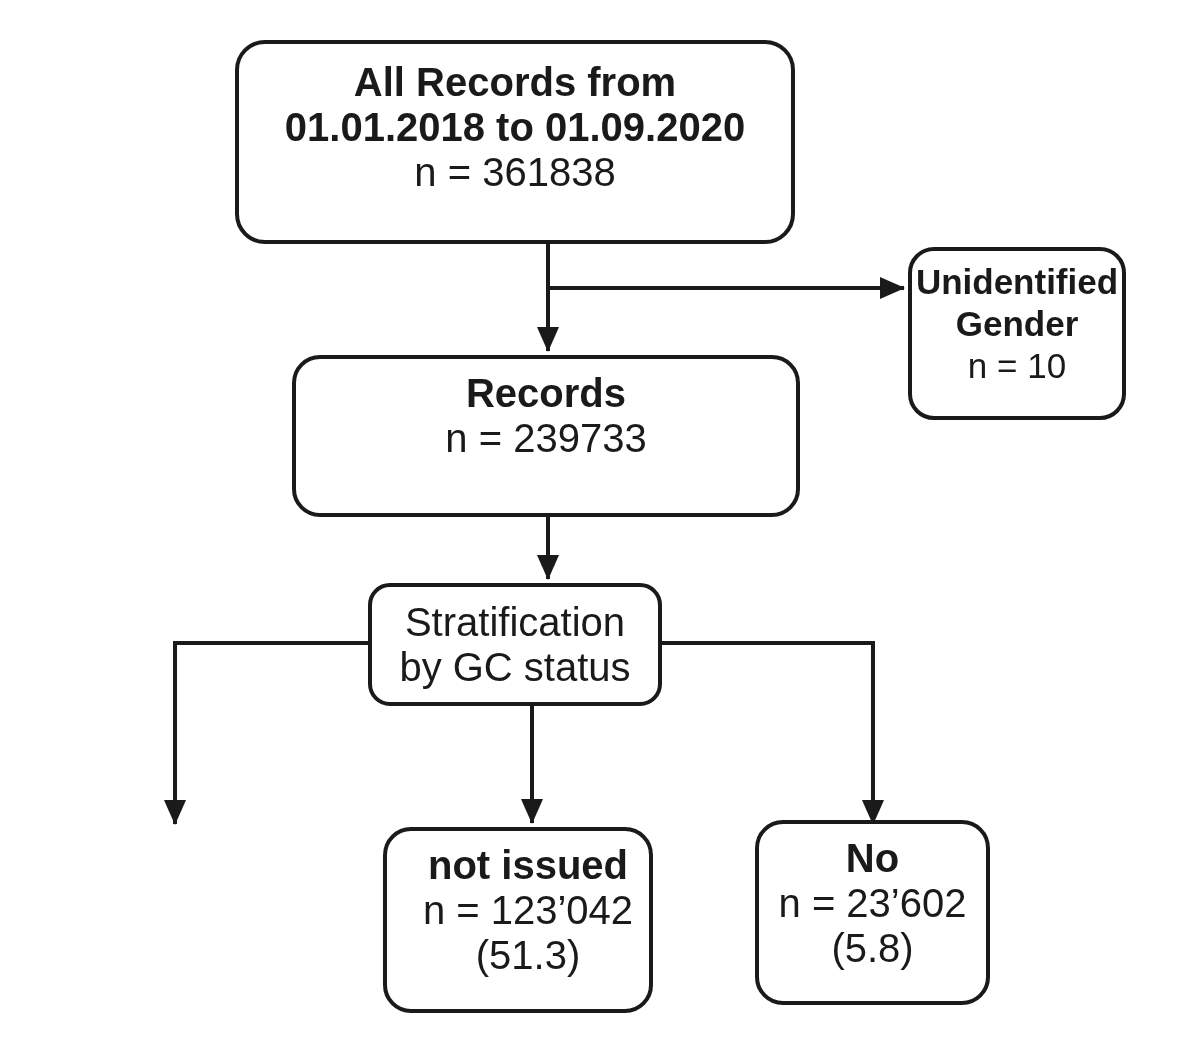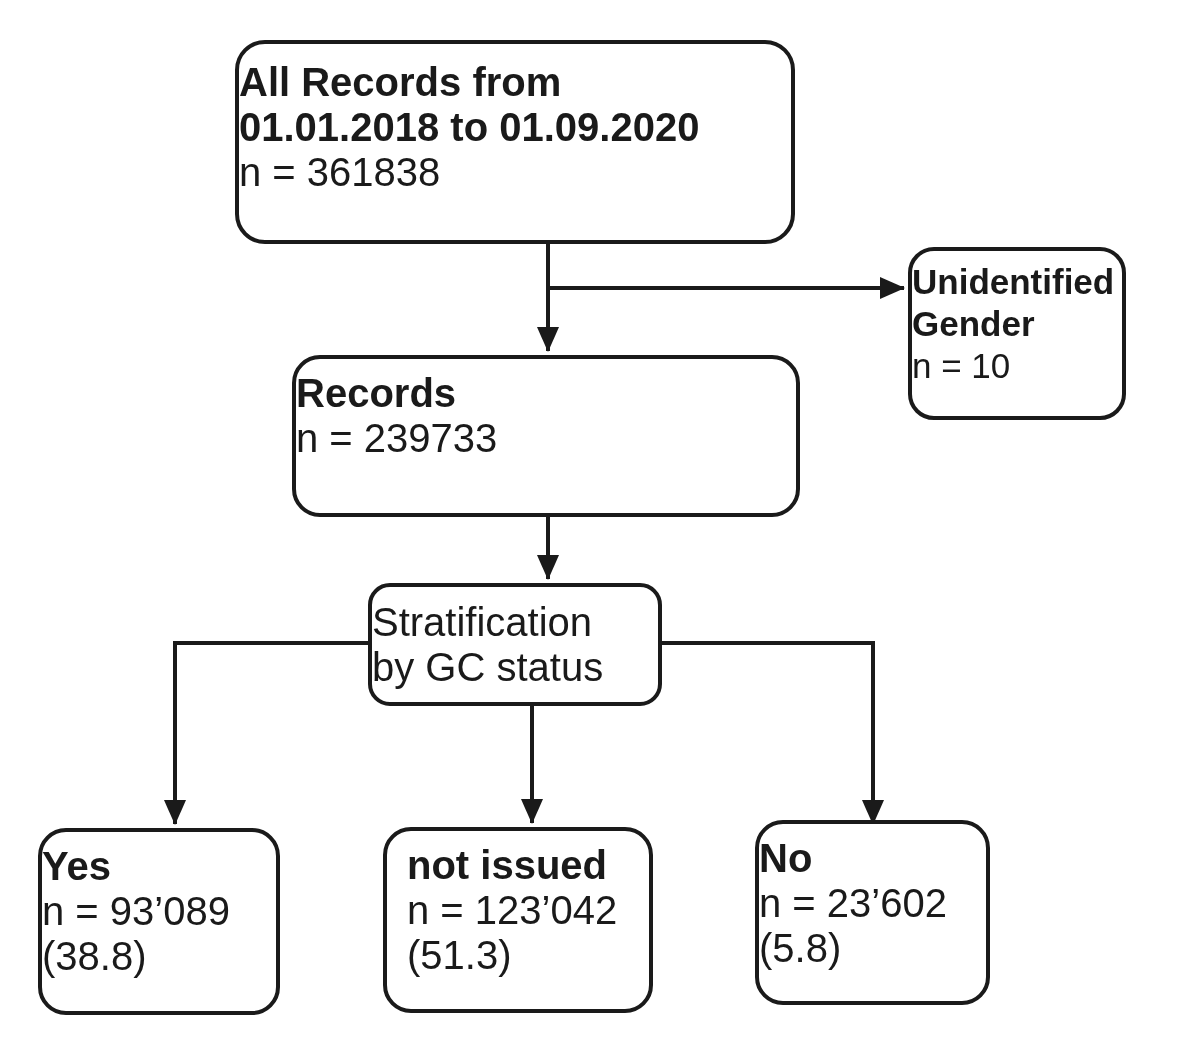--- a/index.html
+++ b/index.html
@@ -26,21 +26,21 @@
     width: 1200px; height: 1051px;
     color: var(--ink);
   }
   .node {
     position: absolute;
     background: var(--fill);
     border: 4px solid var(--ink);
     border-radius: 28px;
     display: flex;
     flex-direction: column;
-    align-items: flex-start;
+    align-items: center;
     text-align: center;
   }
   .node .line {
     font-size: 40px;
     line-height: 45px;
     white-space: nowrap;
     color: var(--ink);
   }
   .node .bold { font-weight: bold; }
   .node.small .line {
@@ -92,25 +92,20 @@
   <div class="node" id="node-records">
     <div class="line bold">Records</div>
     <div class="line">n = 239733</div>
   </div>
 
   <div class="node v-center" id="node-stratification">
     <div class="line">Stratification</div>
     <div class="line">by GC status</div>
   </div>
 
-  <div class="node" id="node-yes">
-    <div class="line bold">Yes</div>
-    <div class="line">n = 93’089</div>
-    <div class="line">(38.8)</div>
-  </div>
 
   <div class="node" id="node-not-issued">
     <div class="line bold">not issued</div>
     <div class="line">n = 123’042</div>
     <div class="line">(51.3)</div>
   </div>
 
   <div class="node" id="node-no">
     <div class="line bold">No</div>
     <div class="line">n = 23’602</div>

